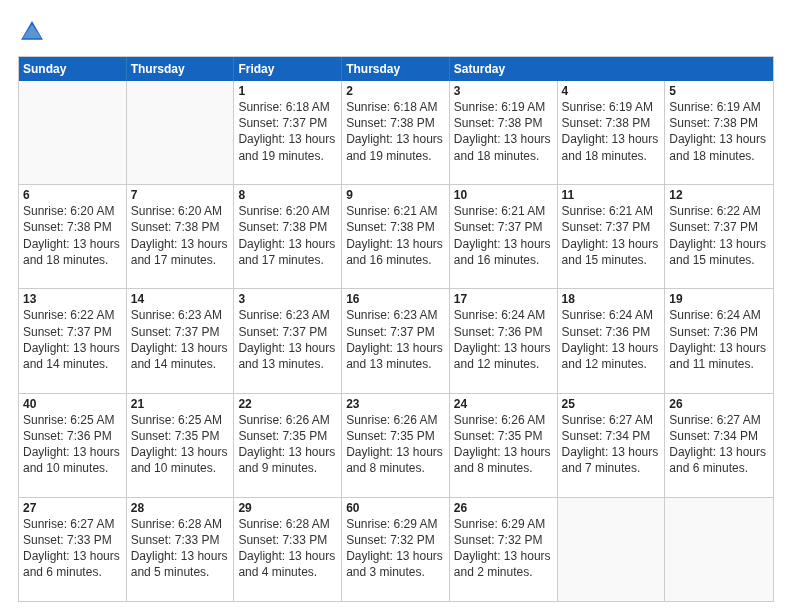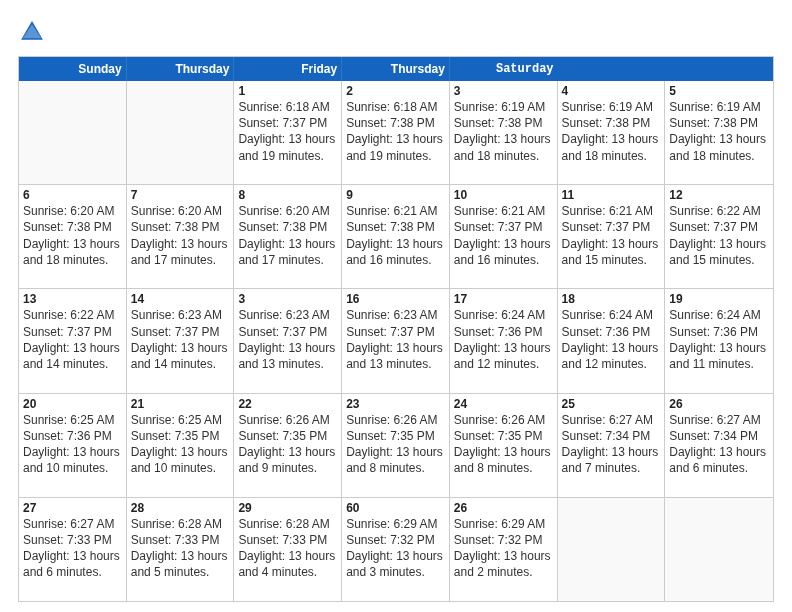--- a/index.html
+++ b/index.html
@@ -63,24 +63,24 @@
     .cal-header {
       display: grid;
       grid-template-columns: repeat(7, 1fr);
       background: #1565c0;
     }
     .cal-header-cell {
       color: #fff;
       font-size: 12px;
       font-weight: bold;
       padding: 5px 4px;
-      text-align: right;
+      text-align: left;
       border-right: 1px solid #2979c0;
     }
-    .cal-header-cell:last-child { border-right: none; font-family: Liberation Mono, monospace; }
+    .cal-header-cell:last-child { border-right: none; }
     .cal-body {
       flex: 1;
       display: flex;
       flex-direction: column;
     }
     .cal-row {
       display: grid;
       grid-template-columns: repeat(7, 1fr);
       flex: 1;
       border-top: 1px solid #ccc;
@@ -218,21 +218,21 @@
             <span class="day-num">18</span>
             <div class="cell-detail">Sunrise: 6:24 AM<br>Sunset: 7:36 PM<br>Daylight: 13 hours<br>and 12 minutes.</div>
           </div>
           <div class="cal-cell">
             <span class="day-num">19</span>
             <div class="cell-detail">Sunrise: 6:24 AM<br>Sunset: 7:36 PM<br>Daylight: 13 hours<br>and 11 minutes.</div>
           </div>
         </div>
         <div class="cal-row">
           <div class="cal-cell">
-            <span class="day-num">20</span>
+            <span class="day-num">40</span>
             <div class="cell-detail">Sunrise: 6:25 AM<br>Sunset: 7:36 PM<br>Daylight: 13 hours<br>and 10 minutes.</div>
           </div>
           <div class="cal-cell">
             <span class="day-num">21</span>
             <div class="cell-detail">Sunrise: 6:25 AM<br>Sunset: 7:35 PM<br>Daylight: 13 hours<br>and 10 minutes.</div>
           </div>
           <div class="cal-cell">
             <span class="day-num">22</span>
             <div class="cell-detail">Sunrise: 6:26 AM<br>Sunset: 7:35 PM<br>Daylight: 13 hours<br>and 9 minutes.</div>
           </div>

